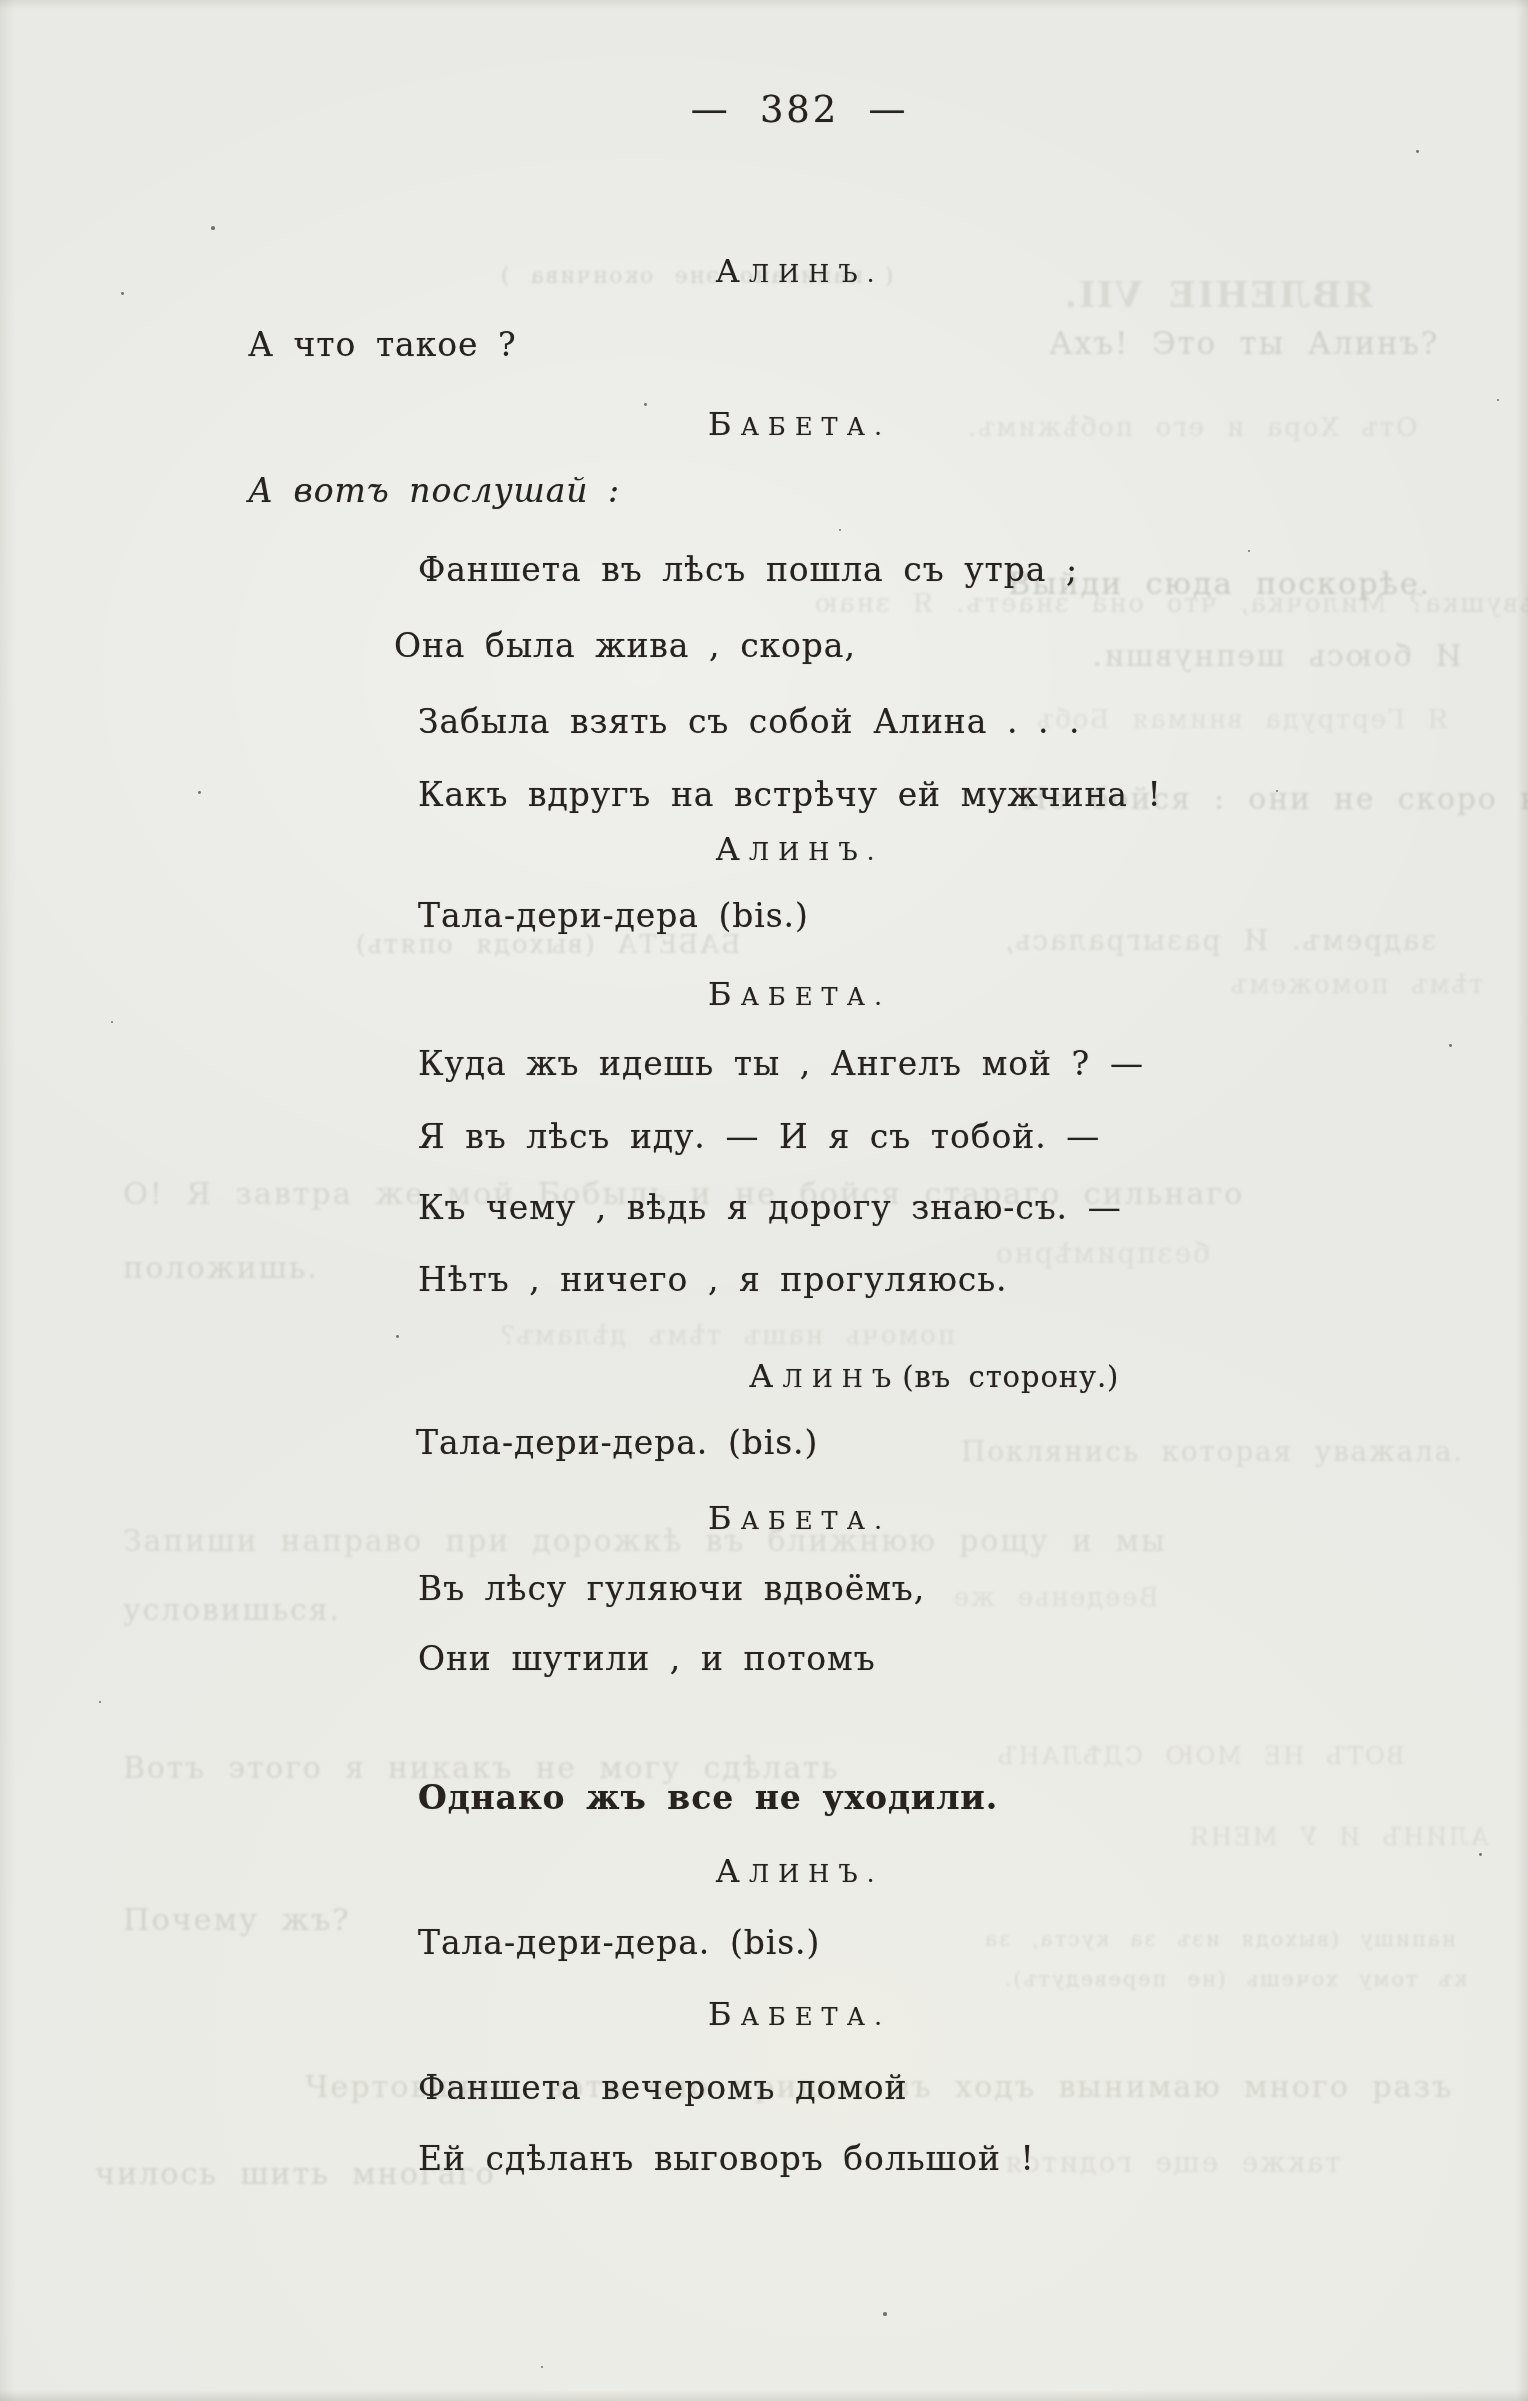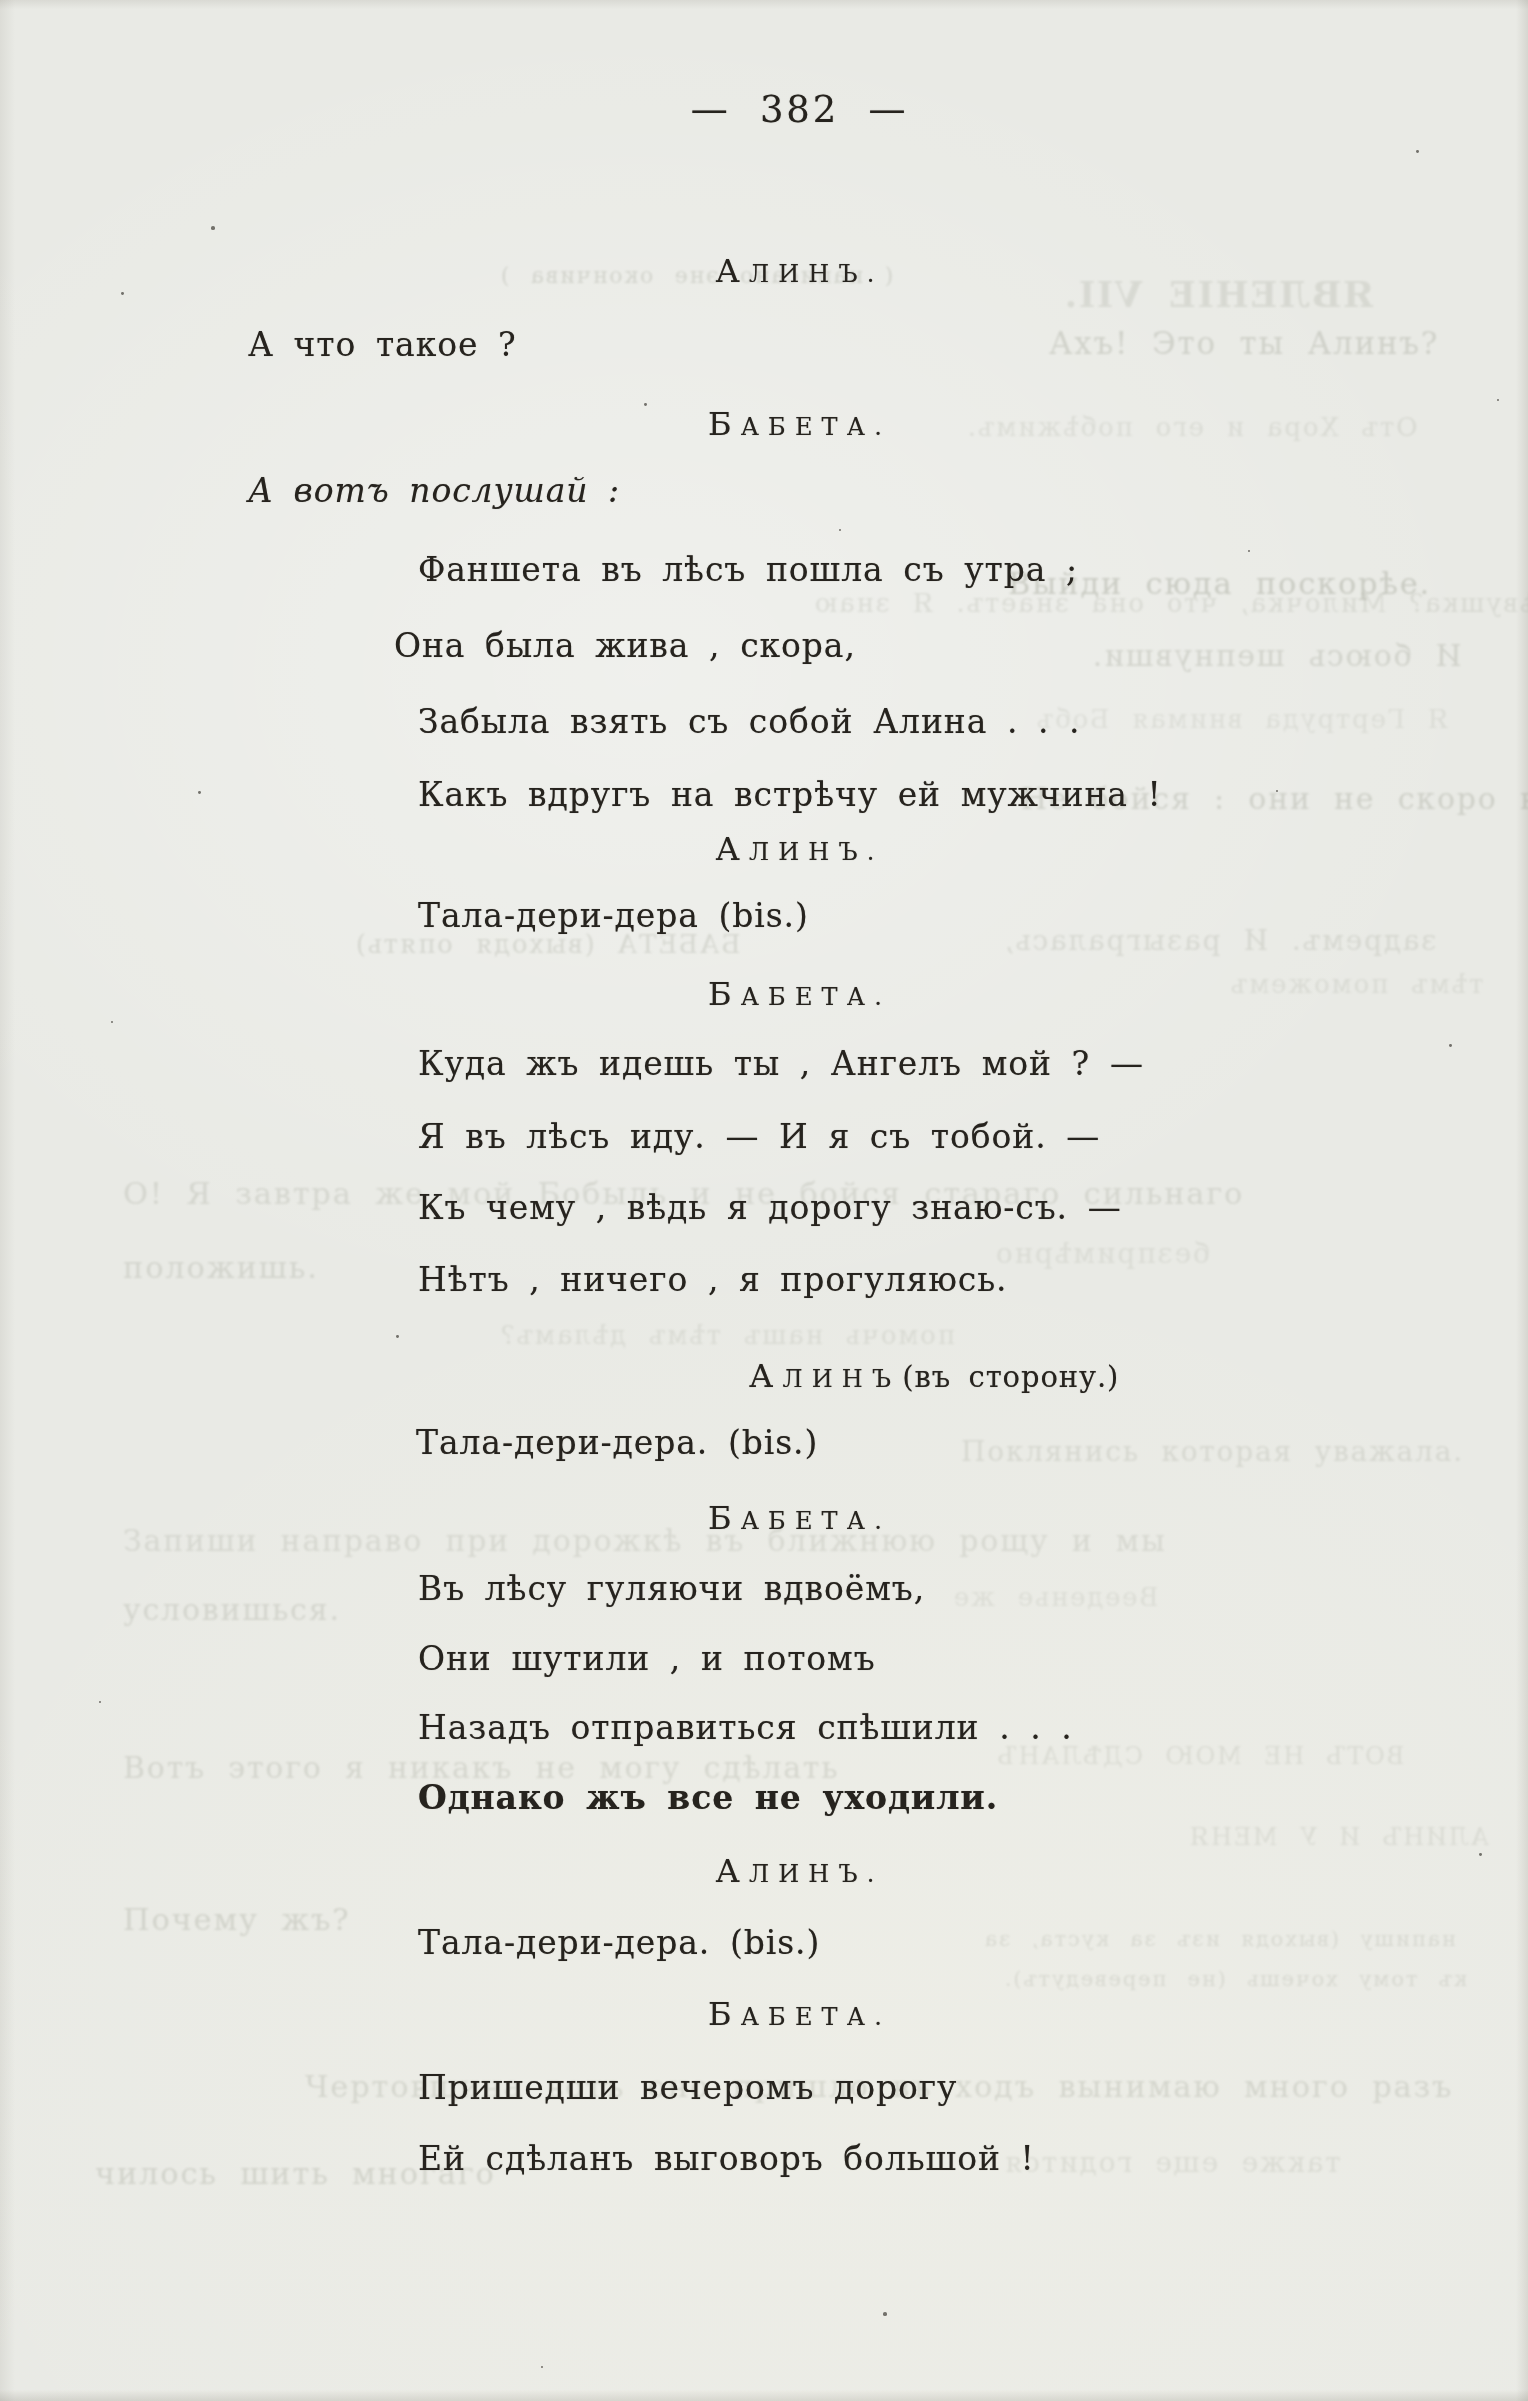--- a/index.html
+++ b/index.html
@@ -131,26 +131,25 @@
       <div class="block heading" style="left: 430px; top: 975px; width: 739px;">Бабета.</div>
       <div class="block verse" style="left: 418px; top: 1044px;">Куда жъ идешь ты , Ангелъ мой ? —</div>
       <div class="block verse" style="left: 418px; top: 1117px;">Я въ лѣсъ иду. — И я съ тобой. —</div>
       <div class="block verse" style="left: 418px; top: 1188px;">Къ чему , вѣдь я дорогу знаю-съ. —</div>
       <div class="block verse" style="left: 418px; top: 1260px;">Нѣтъ , ничего , я прогуляюсь.</div>
       <div class="block " style="left: 749px; top: 1357px;"><span class="hname">Алинъ</span><span class="hnote">(въ сторону.)</span></div>
       <div class="block verse" style="left: 416px; top: 1423px;">Тала-дери-дера. (bis.)</div>
       <div class="block heading" style="left: 430px; top: 1499px; width: 739px;">Бабета.</div>
       <div class="block verse" style="left: 418px; top: 1639px;">Они шутили , и потомъ</div>
       <div class="block verse" style="left: 418px; top: 1569px;">Въ лѣсу гуляючи вдвоёмъ,</div>
-      <div class="block verse" style="left: 418px; top: 1708px;">Назадъ отправиться спѣшили . . .</div>
       <div class="block verse" style="left: 418px; top: 1778px; font-weight: bold;">Однако жъ все не уходили.</div>
       <div class="block heading" style="left: 430px; top: 1852px; width: 739px;">Алинъ.</div>
       <div class="block verse" style="left: 418px; top: 1923px;">Тала-дери-дера. (bis.)</div>
       <div class="block heading" style="left: 430px; top: 1995px; width: 739px;">Бабета.</div>
-      <div class="block verse" style="left: 418px; top: 2068px;">Пришедши вечеромъ дорогу</div>
+      <div class="block verse" style="left: 418px; top: 2068px;">Фаншета вечеромъ домой</div>
       <div class="block verse" style="left: 418px; top: 2139px;">Ей сдѣланъ выговоръ большой !</div>
     </div>
   <div class="layer speck-layer">
       <div class="speck" style="left: 211px; top: 226px; width: 3.7px; height: 3.7px; opacity: 0.65;"></div>
       <div class="speck" style="left: 1416px; top: 150px; width: 2.8px; height: 2.8px; opacity: 0.65;"></div>
       <div class="speck" style="left: 644px; top: 403px; width: 2.8px; height: 2.8px; opacity: 0.65;"></div>
       <div class="speck" style="left: 121px; top: 292px; width: 2.8px; height: 2.8px; opacity: 0.65;"></div>
       <div class="speck" style="left: 839px; top: 529px; width: 1.8px; height: 1.8px; opacity: 0.65;"></div>
       <div class="speck" style="left: 198px; top: 791px; width: 2.8px; height: 2.8px; opacity: 0.65;"></div>
       <div class="speck" style="left: 1248px; top: 550px; width: 1.8px; height: 1.8px; opacity: 0.65;"></div>

